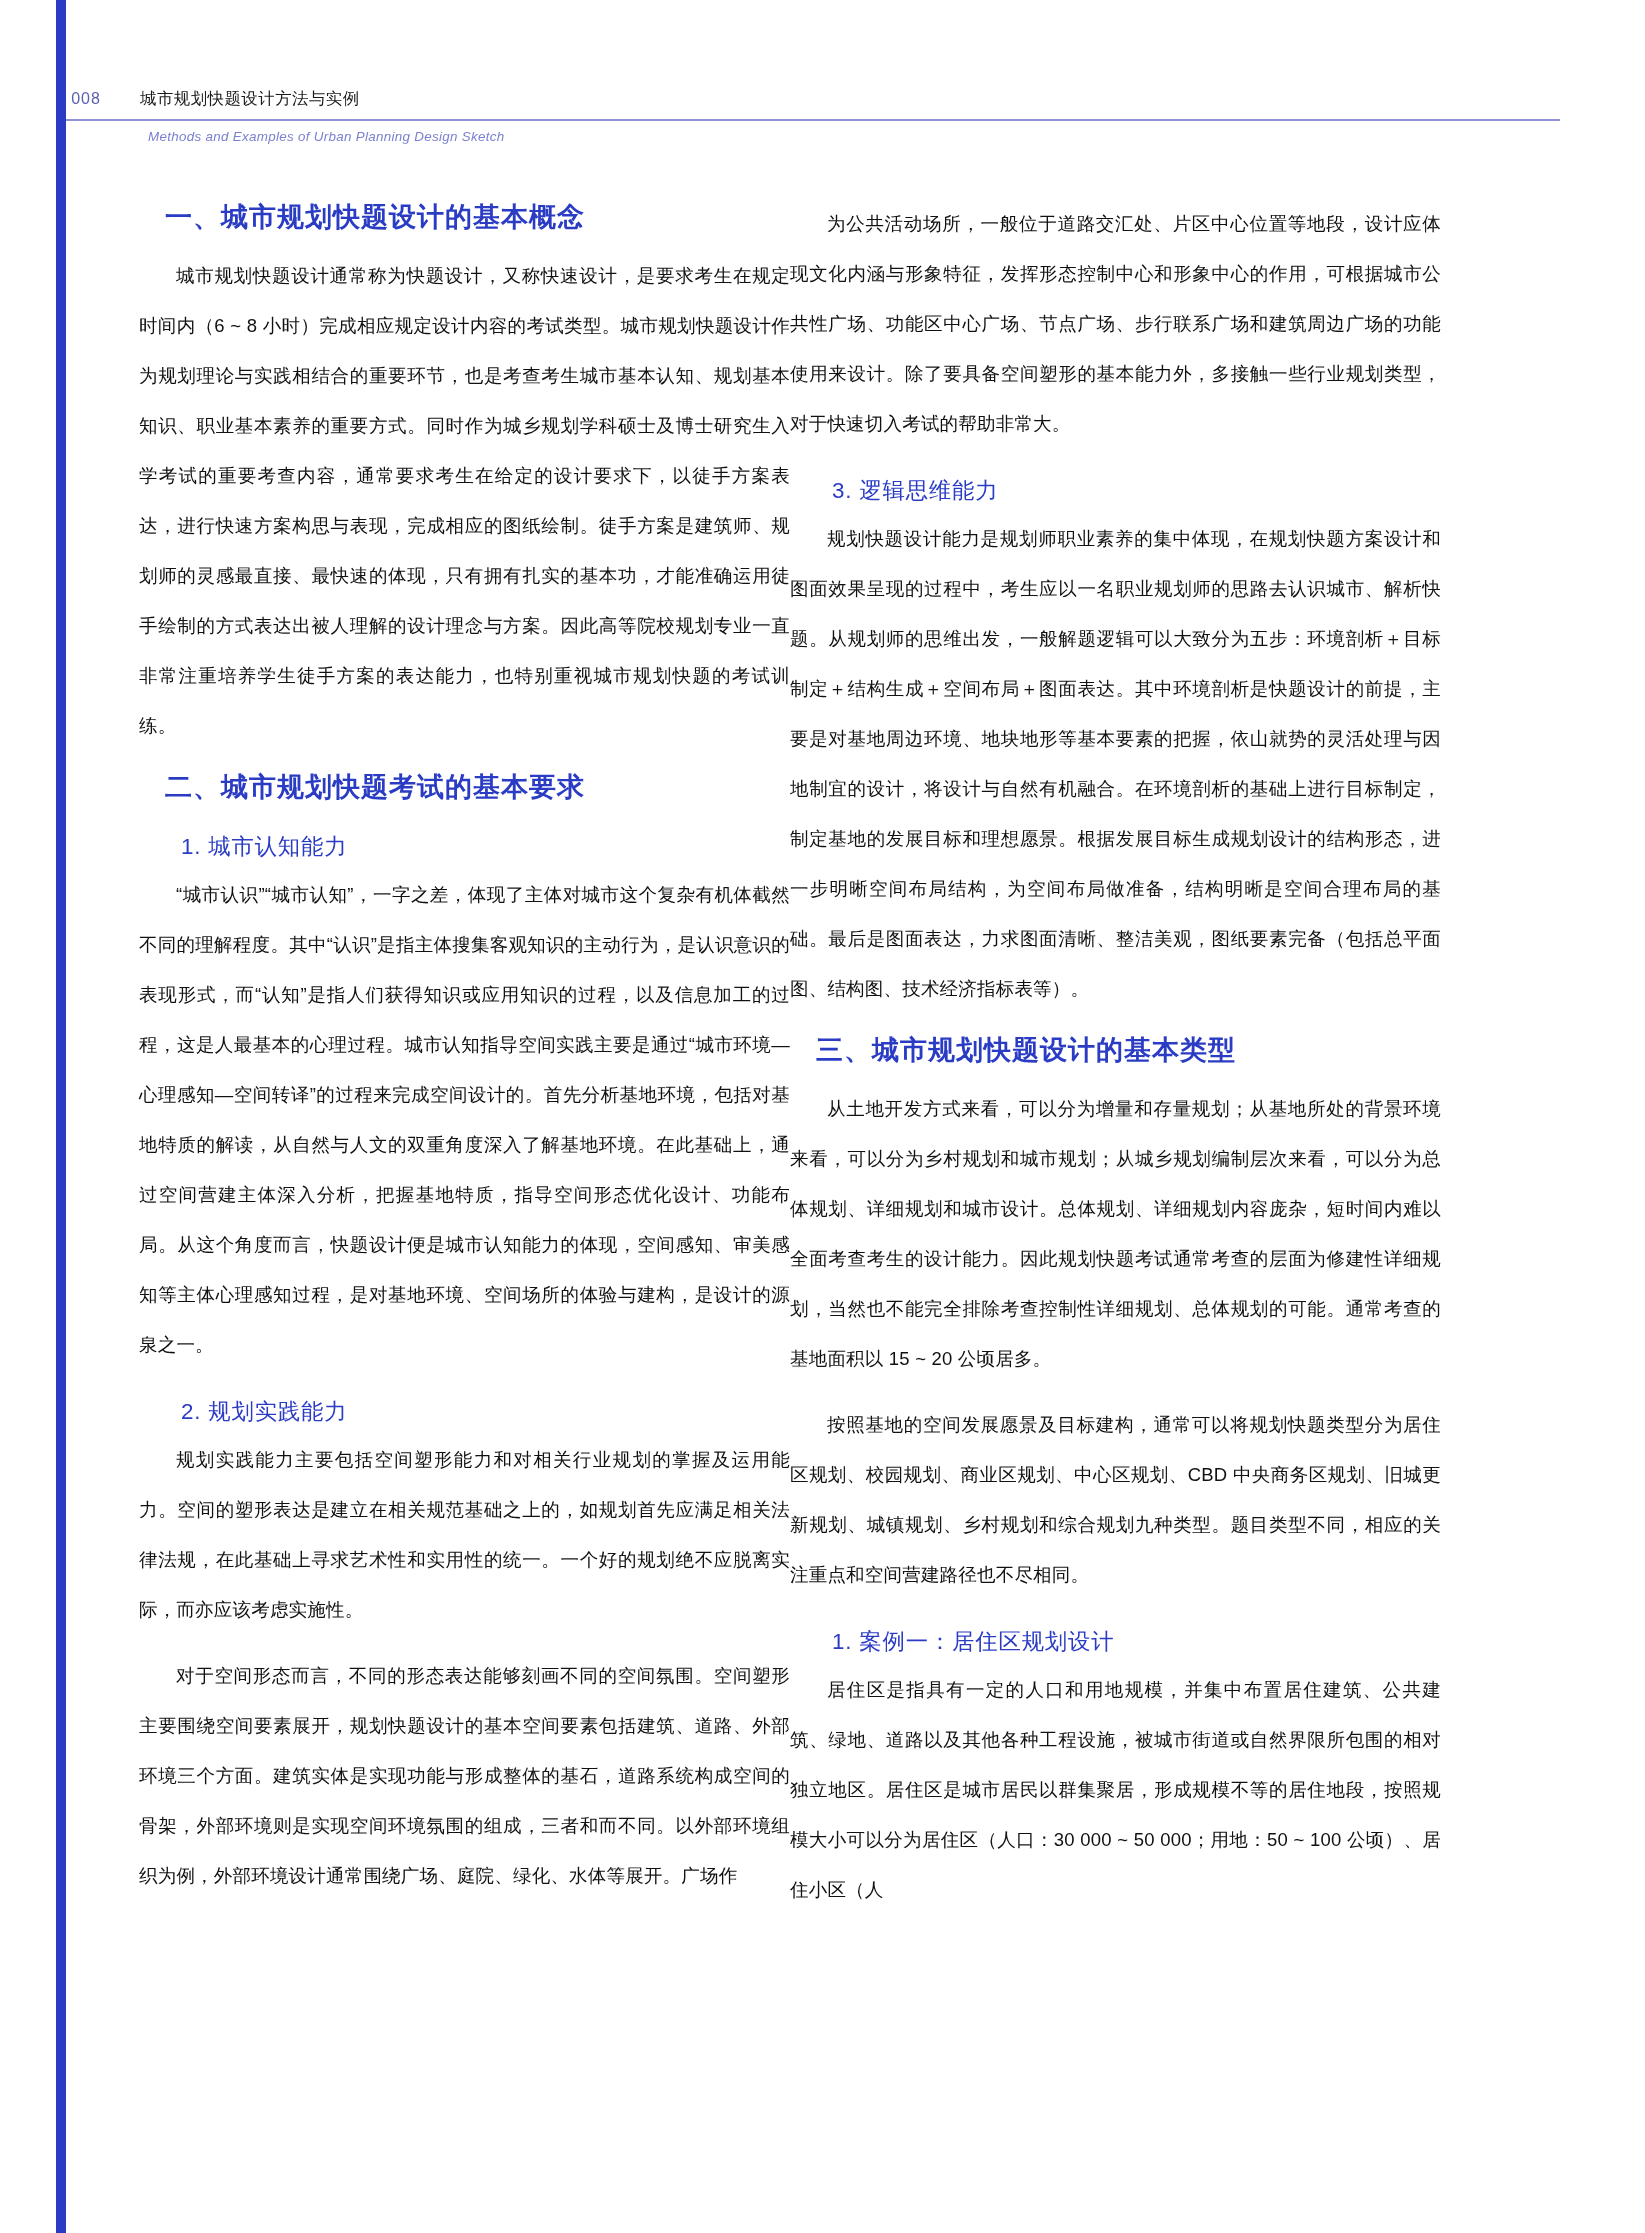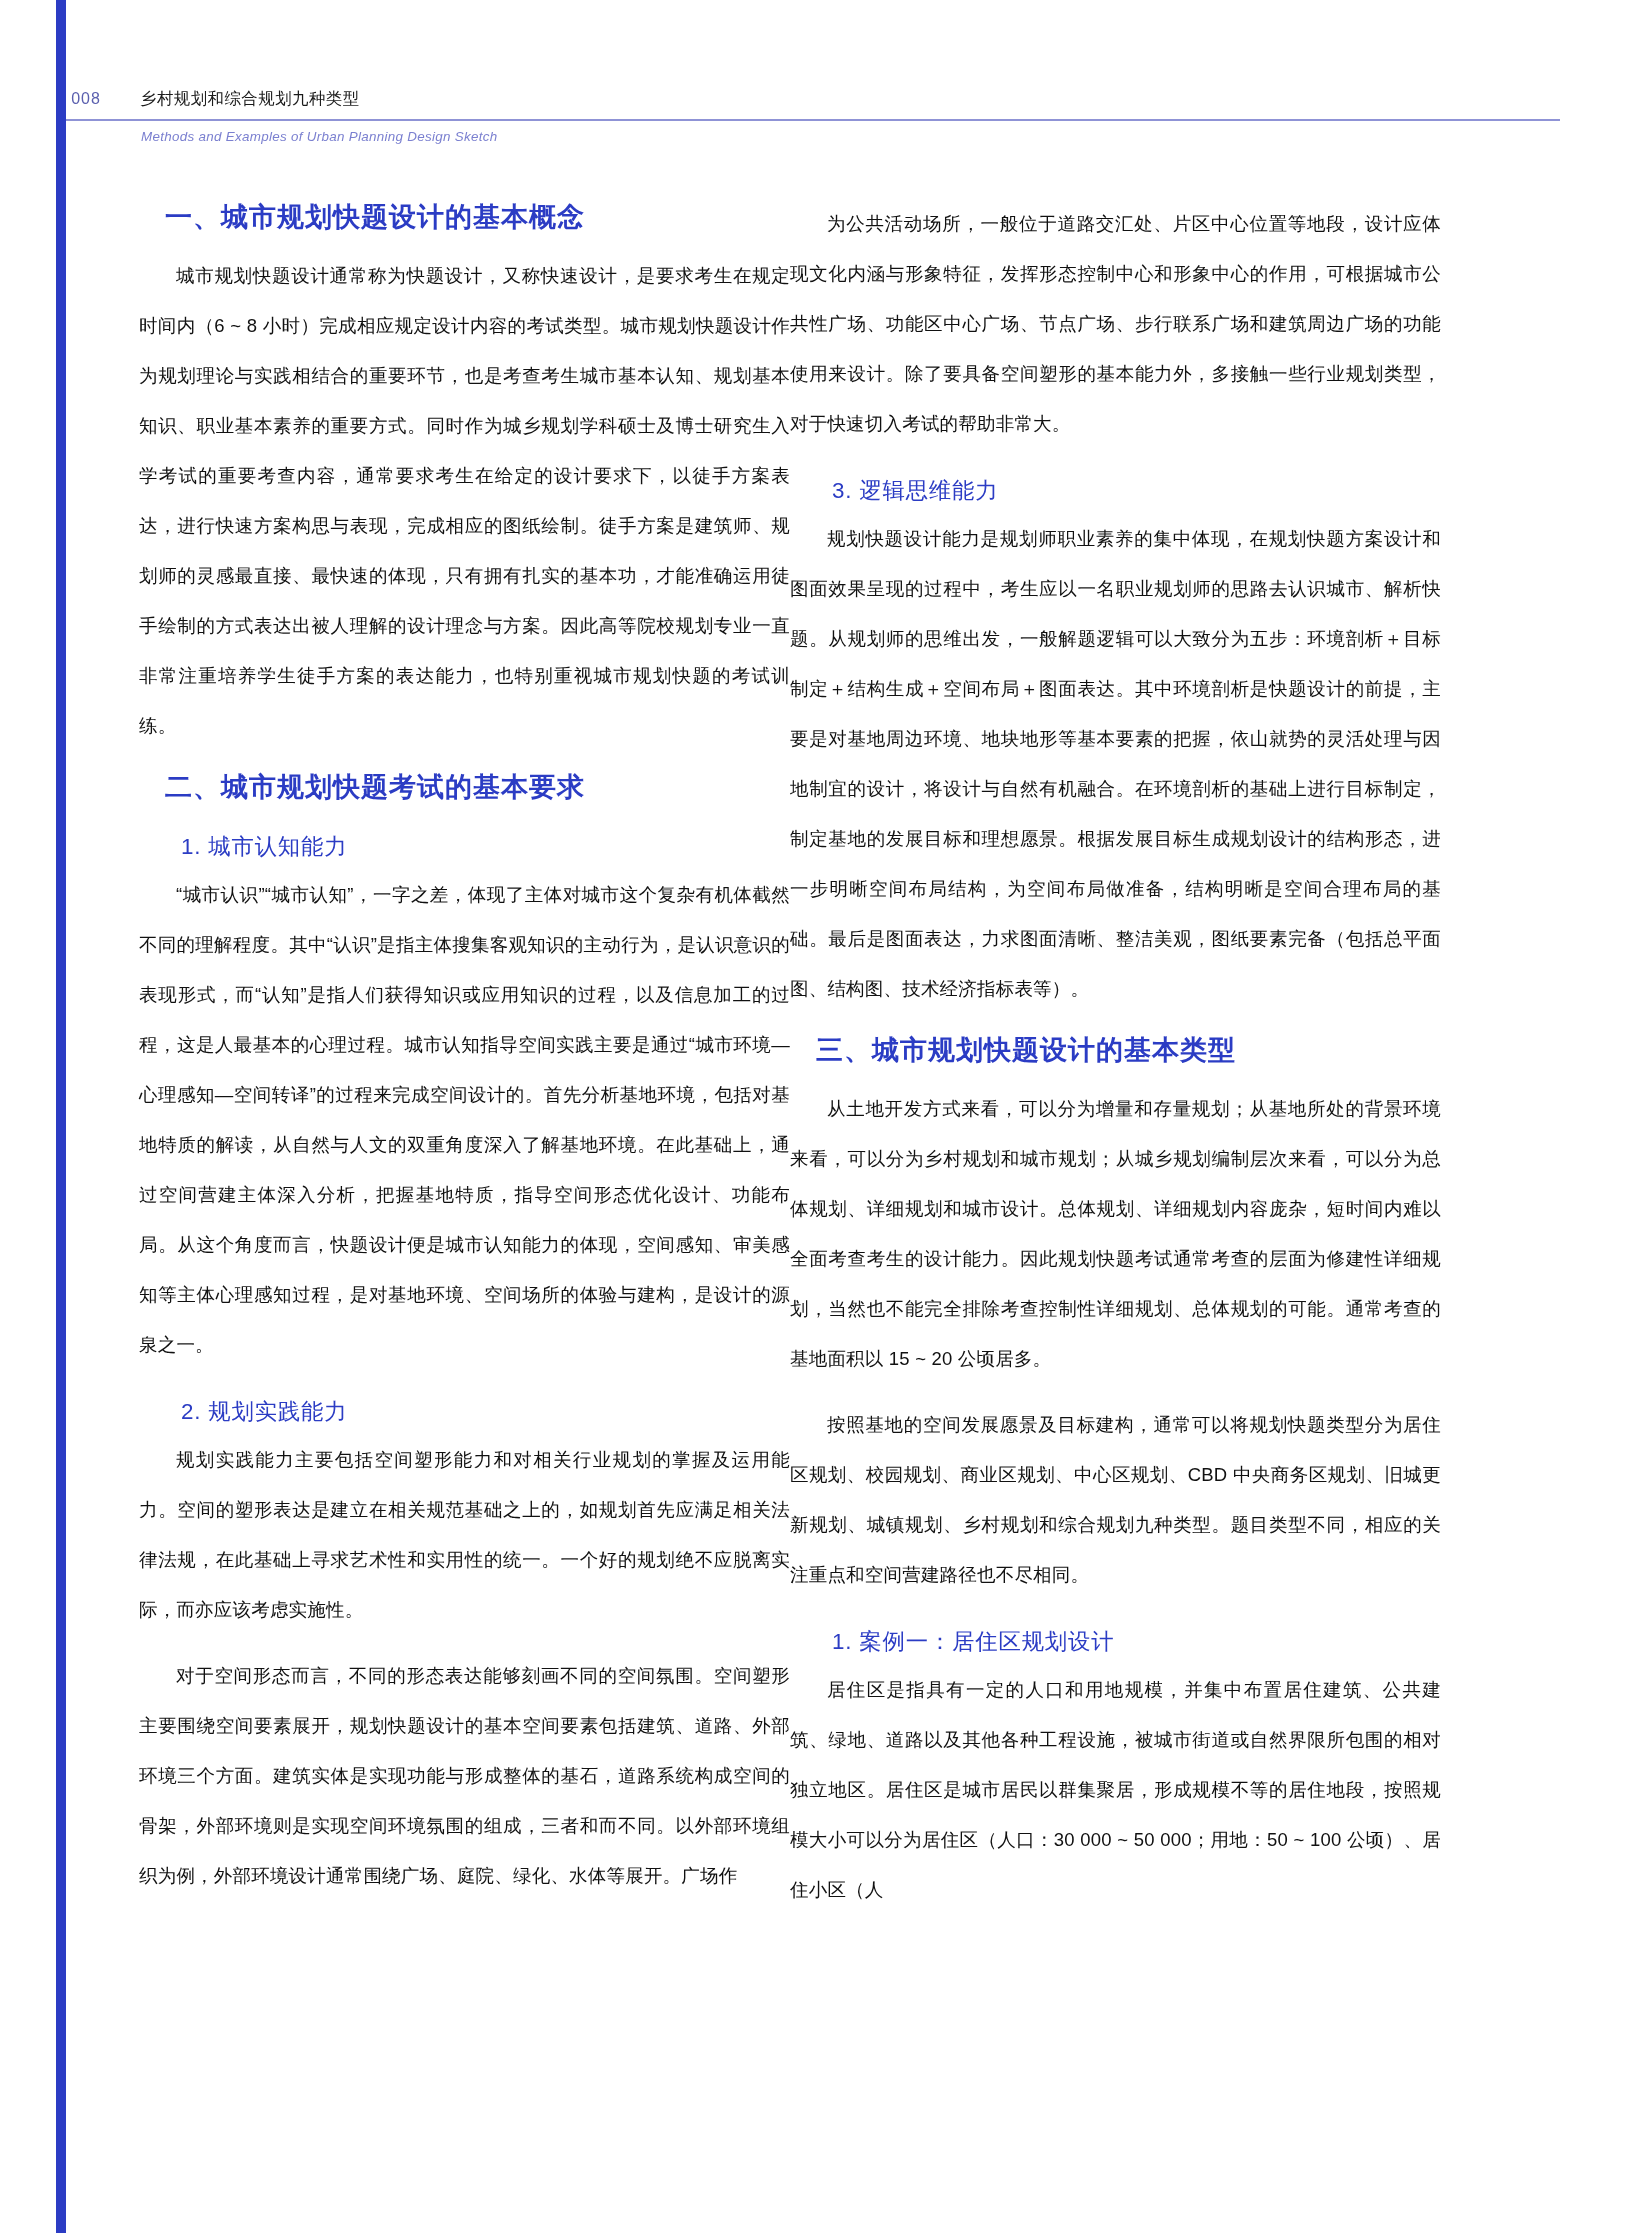--- a/index.html
+++ b/index.html
@@ -55,21 +55,21 @@
   .header-rule {
     position: absolute;
     left: 66px;
     top: 119px;
     width: 1494px;
     height: 1.5px;
     background: #8f93d6;
   }
   .header-title-en {
     position: absolute;
-    left: 141px;
+    left: 148px;
     top: 129px;
     font-size: 13.4px;
     color: #7b80d0;
     letter-spacing: 0.3px;
     font-style: italic;
     font-family: "Liberation Sans", sans-serif;
   }
 
   
   .columns {
@@ -118,21 +118,21 @@
 </head>
 <body>
 
 <div class="page">
 
   <div class="left-bar"></div>
 
   <div class="header">
     <div class="header-row">
       <div class="page-number">008</div>
-      <div class="header-title-cn">乡村规划和综合规划九种类型</div>
+      <div class="header-title-cn">城市规划快题设计方法与实例</div>
     </div>
   </div>
   <div class="header-rule"></div>
   <div class="header-title-en">Methods and Examples of Urban Planning Design Sketch</div>
 
   <div class="columns">
 
     <div class="col">
       <h1 class="sec first">一、城市规划快题设计的基本概念</h1>
       <p class="body">城市规划快题设计通常称为快题设计，又称快速设计，是要求考生在规定时间内（6 ~ 8 小时）完成相应规定设计内容的考试类型。城市规划快题设计作为规划理论与实践相结合的重要环节，也是考查考生城市基本认知、规划基本知识、职业基本素养的重要方式。同时作为城乡规划学科硕士及博士研究生入学考试的重要考查内容，通常要求考生在给定的设计要求下，以徒手方案表达，进行快速方案构思与表现，完成相应的图纸绘制。徒手方案是建筑师、规划师的灵感最直接、最快速的体现，只有拥有扎实的基本功，才能准确运用徒手绘制的方式表达出被人理解的设计理念与方案。因此高等院校规划专业一直非常注重培养学生徒手方案的表达能力，也特别重视城市规划快题的考试训练。</p>

